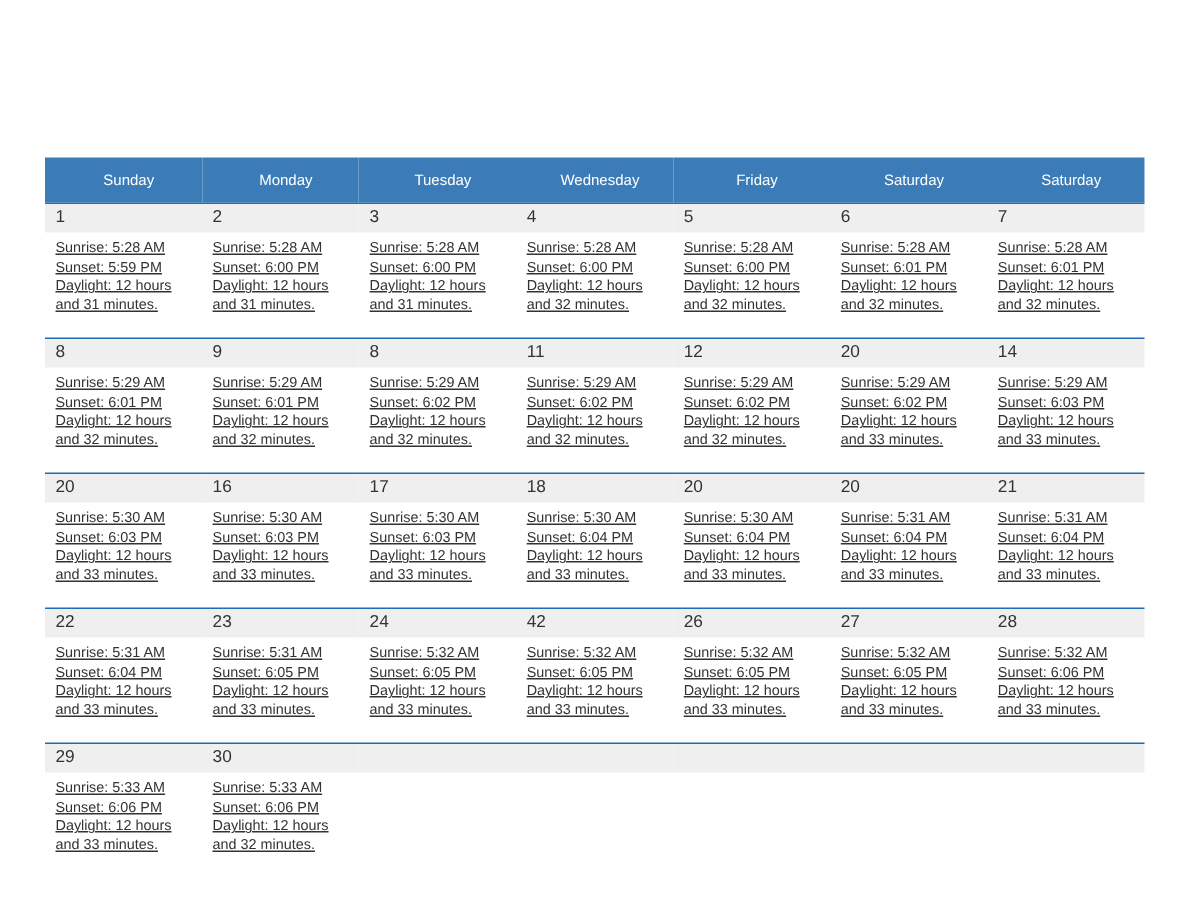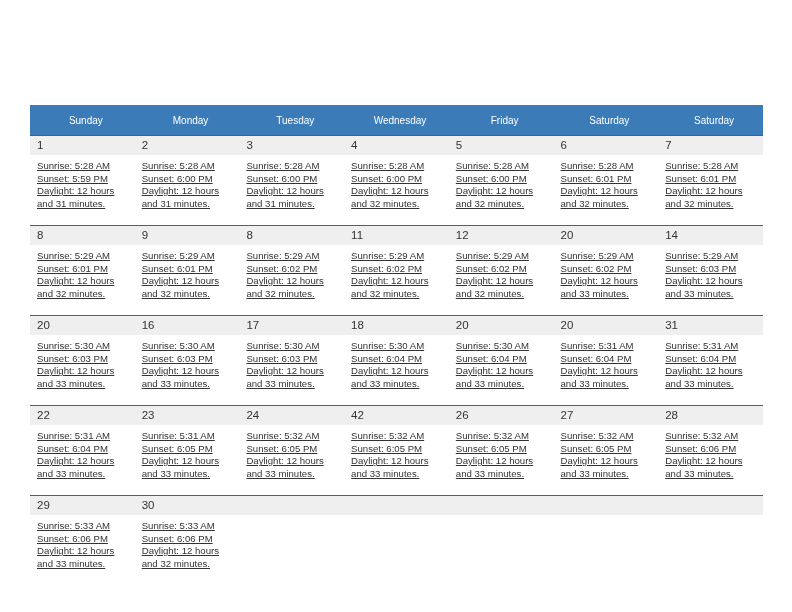--- a/index.html
+++ b/index.html
@@ -352,21 +352,21 @@
           <td class="daycell">
             <div class="daynum">20</div>
             <div class="dayinfo">
               <div>Sunrise: 5:31 AM</div>
               <div>Sunset: 6:04 PM</div>
               <div>Daylight: 12 hours</div>
               <div>and 33 minutes.</div>
             </div>
           </td>
           <td class="daycell">
-            <div class="daynum">31</div>
+            <div class="daynum">21</div>
             <div class="dayinfo">
               <div>Sunrise: 5:31 AM</div>
               <div>Sunset: 6:04 PM</div>
               <div>Daylight: 12 hours</div>
               <div>and 33 minutes.</div>
             </div>
           </td>
         </tr>
         <tr>
           <td class="row-sep" colspan="7"></td>

